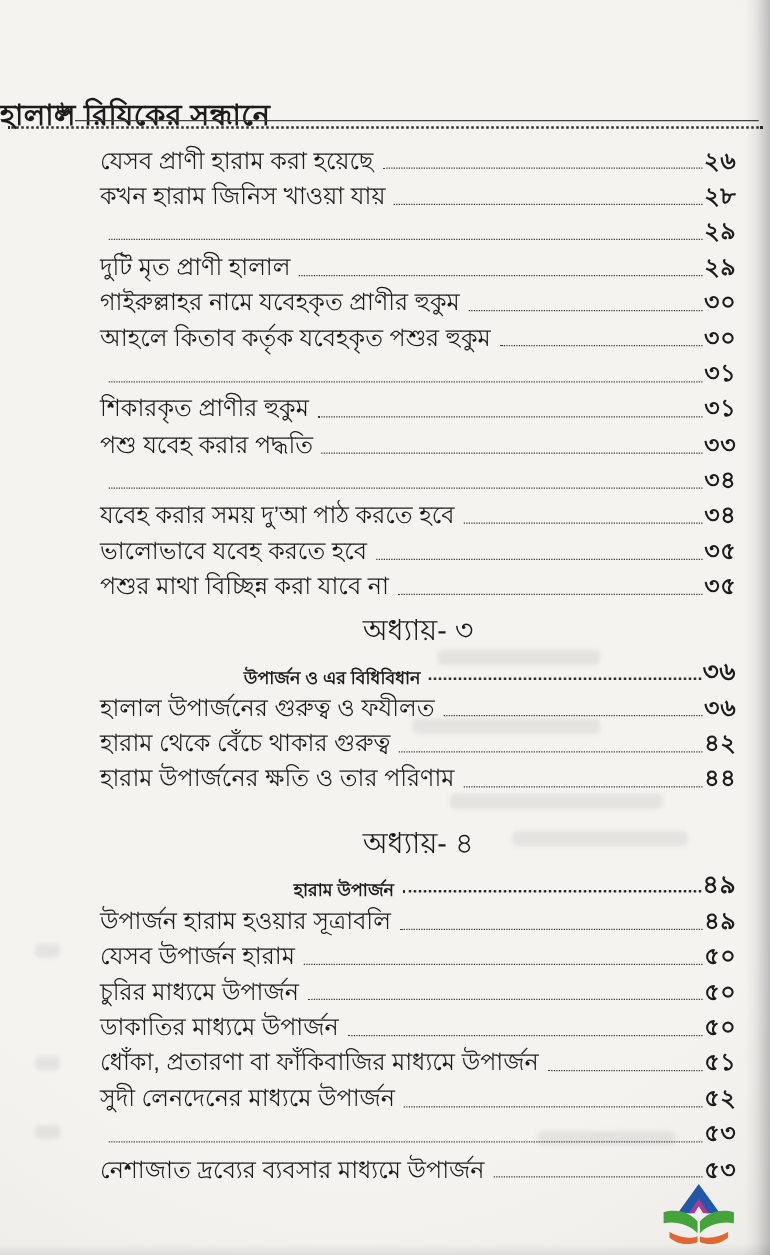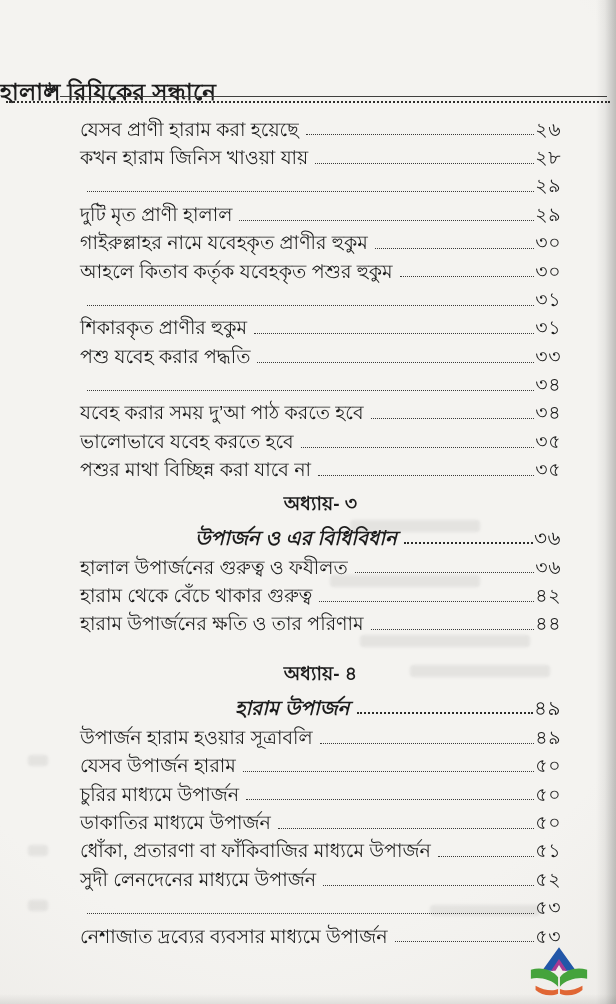--- a/index.html
+++ b/index.html
@@ -44,44 +44,44 @@
     position: absolute; top: 96px; left: 60px; right: 9px;
     border-top: 1.4px solid #40403e;
   }
   .hr-dotted {
     position: absolute; top: 101px; left: 6px; right: 6px;
     border-top: 2px dotted #2f2f2d;
   }
 
   
   .toc {
-    position: absolute; top: 112px; left: 80px; right: 55px;
+    position: absolute; top: 112px; left: 80px; right: 27px;
   }
   .row {
     display: flex; align-items: flex-end;
     height: 28.4px;
     font-size: 19px;
   }
   .row .t { white-space: nowrap; line-height: 1.15; }
   .row .leader {
     flex: 1 1 auto;
     border-bottom: 1.6px dotted #3a3a38;
     margin: 0 1px 5px 7px;
     min-width: 12px;
   }
-  .row .p { line-height: 1.15; font-weight: normal; letter-spacing: 0.5px; }
+  .row .p { line-height: 1.15; font-weight: bold; letter-spacing: 0.5px; }
 
   .chap { text-align: center; }
   .chap.c3 { margin-top: 8px; }
   .chap.c4 { margin-top: 24px; }
   .chap-title {
-    font-size: 19px; font-weight: bold; line-height: 30px;
+    font-size: 23px; font-weight: normal; line-height: 30px;
   }
   .row.sub { height: 31px; font-weight: bold; }
-  .row.sub .t { font-size: 20px; font-style: italic; }
+  .row.sub .t { font-size: 14px; }
   .row.sub .p { font-size: 20px; }
   .row.sub .leader { border-bottom: 2.4px dotted #2c2c2a; margin-bottom: 6px; }
   .row.sub.c3 { padding-left: 115px; }
   .row.sub.c4 { padding-left: 155px; justify-content: space-between; }
 
   
   .logo {
     position: absolute; top: 946px; right: 27px;
     width: 60px; height: 55px;
   }

